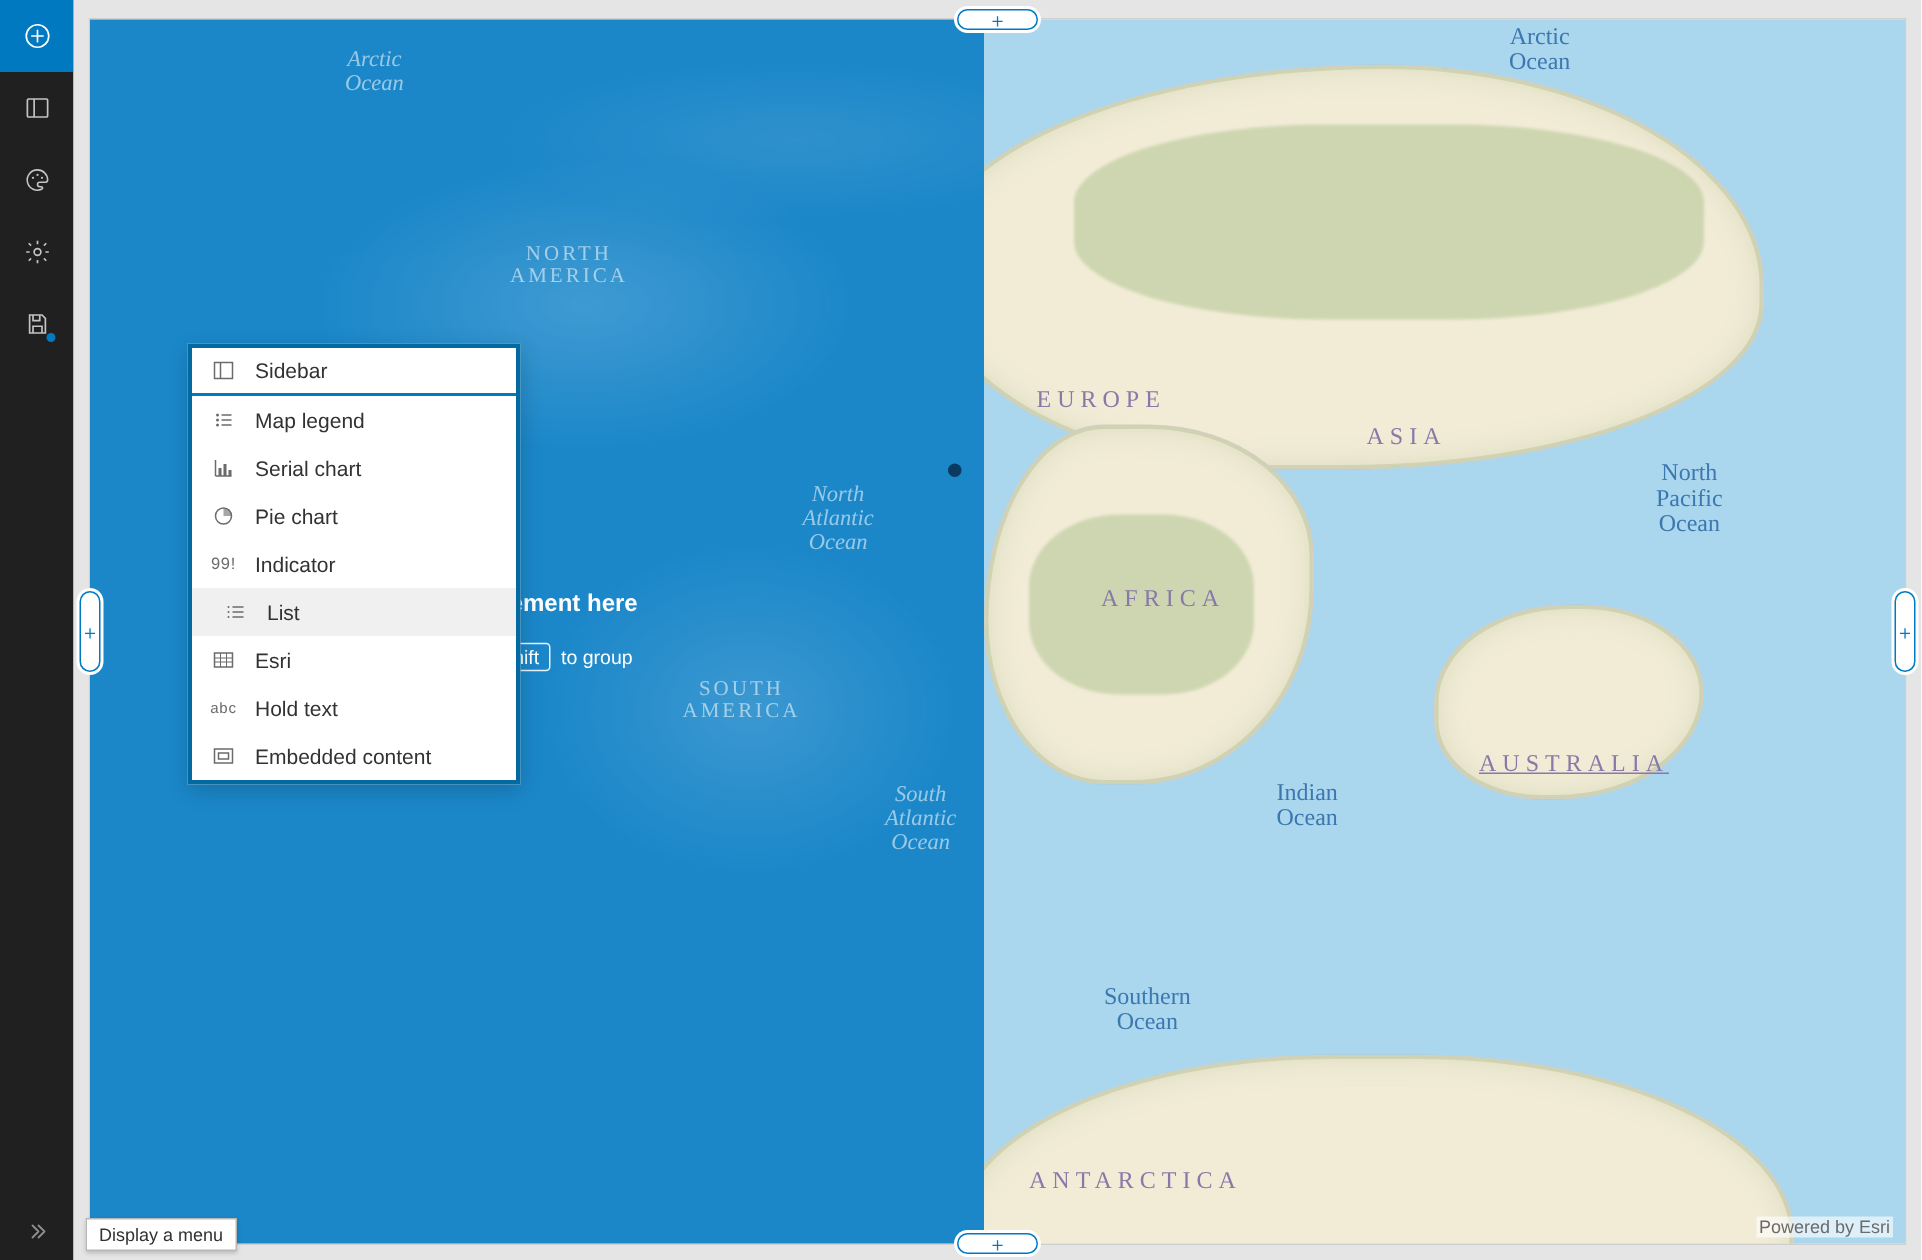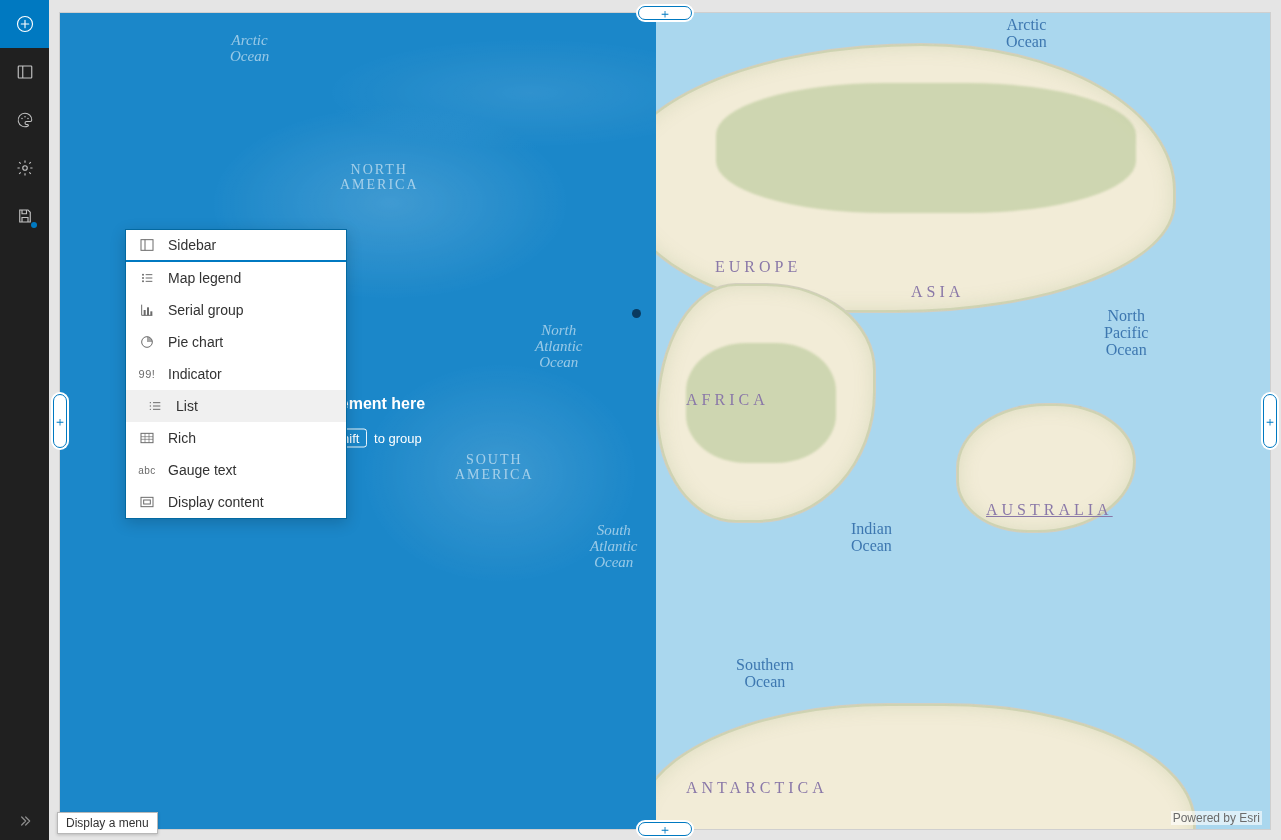--- a/index.html
+++ b/index.html
@@ -76,21 +76,21 @@
   }
   .edge-handle.h { width:54px; height:14px; }
   .edge-handle.v { width:14px; height:54px; flex-direction:column; }
   .edge-top { top:-7px; left:50%; transform:translateX(-50%); }
   .edge-bot { bottom:-7px; left:50%; transform:translateX(-50%); }
   .edge-left { left:-7px; top:50%; transform:translateY(-50%); }
   .edge-right { right:-7px; top:50%; transform:translateY(-50%); }
 
   
   .element-menu {
-    position:absolute; left:76px; top:229px; width:222px; background:#fff; border:1px solid #0369a1;
+    position:absolute; left:76px; top:229px; width:222px; background:#fff; border:3px solid #0369a1;
     box-shadow: 0 4px 14px rgba(0,0,0,0.18); z-index:50; font-size:14px; color:#323232;
   }
   .element-menu .mi {
     display:flex; align-items:center; height:32px; padding:0 12px; gap:12px; cursor:pointer;
   }
   .element-menu .mi.sel { background:#fff; border-bottom:2px solid #0079c1; }
   .element-menu .mi.hov { background:#f0f0f0;padding-left:20px; }
   .element-menu .mi .ico { width:18px; height:18px; display:flex; align-items:center; justify-content:center; color:#6b6b6b; }
   .element-menu .mi .ico svg { width:16px; height:16px; }
   .mi .txt-abc { font-size:10px; letter-spacing:0.5px; color:#6b6b6b; }
@@ -177,23 +177,23 @@
 
         <div class="land" style="left:-40px; top:30px; width:560px; height:270px; border-radius:60% 50% 55% 45% / 55% 60% 45% 55%;"></div>
         <div class="land" style="left:0px; top:270px; width:220px; height:240px; border-radius:40% 55% 60% 40% / 60% 40% 60% 50%;"></div>
         <div class="land" style="left:300px; top:390px; width:180px; height:130px; border-radius:50% 45% 55% 40%;"></div>
         <div class="land" style="left:-20px; top:690px; width:560px; height:150px; border-radius:45% 45% 10% 10% / 80% 80% 10% 10%;"></div>
 
         <div class="veg" style="left:60px; top:70px; width:420px; height:130px;"></div>
         <div class="veg" style="left:30px; top:330px; width:150px; height:120px;"></div>
 
         <span class="ocean-label" style="left:350px; top:4px;">Arctic<br>Ocean</span>
-        <span class="map-label" style="left:35px; top:245px;margin-left:24px;">EUROPE</span>
+        <span class="map-label" style="left:35px; top:245px;">EUROPE</span>
         <span class="map-label" style="left:255px; top:270px;">ASIA</span>
-        <span class="map-label" style="left:30px; top:378px;">AFRICA</span>
+        <span class="map-label" style="left:30px; top:378px;padding-left:48px;">AFRICA</span>
         <span class="map-label" style="left:330px; top:488px;text-decoration:underline;">AUSTRALIA</span>
         <span class="map-label" style="left:30px; top:766px;">ANTARCTICA</span>
         <span class="ocean-label" style="left:195px; top:508px;">Indian<br>Ocean</span>
         <span class="ocean-label" style="left:80px; top:644px;">Southern<br>Ocean</span>
         <span class="ocean-label" style="left:448px; top:295px;">North<br>Pacific<br>Ocean</span>
 
         <div class="map-attr-right">Powered by Esri</div>
       </div>
 
       <div class="edge-handle h edge-top">
@@ -235,21 +235,21 @@
       </div>
       <div class="mi">
         <span class="ico">
             <svg viewBox="0 0 24 24">
               <path d="M4 20V4M4 20h16" stroke="currentColor" stroke-width="1.5"></path>
               <rect x="7" y="12" width="3" height="8" fill="currentColor"></rect>
               <rect x="12" y="8" width="3" height="12" fill="currentColor"></rect>
               <rect x="17" y="14" width="3" height="6" fill="currentColor"></rect>
             </svg>
           </span>
-        <span>Serial group</span>
+        <span>Serial chart</span>
       </div>
       <div class="mi">
         <span class="ico">
             <svg viewBox="0 0 24 24">
               <circle cx="12" cy="12" r="8" fill="none" stroke="currentColor" stroke-width="1.5"></circle>
               <path d="M12 12V4a8 8 0 0 1 8 8h-8Z" fill="currentColor" opacity="0.6"></path>
             </svg>
           </span>
         <span>Pie chart</span>
       </div>
@@ -272,34 +272,34 @@
           </span>
         <span>List</span>
       </div>
       <div class="mi">
         <span class="ico">
             <svg viewBox="0 0 24 24">
               <rect x="3" y="5" width="18" height="14" fill="none" stroke="currentColor" stroke-width="1.5"></rect>
               <path d="M3 10h18M3 14h18M9 5v14M15 5v14" stroke="currentColor" stroke-width="1"></path>
             </svg>
           </span>
-        <span>Rich</span>
+        <span>Esri</span>
       </div>
       <div class="mi">
         <span class="ico">
             <span class="txt-abc">abc</span>
           </span>
-        <span>Gauge text</span>
+        <span>Hold text</span>
       </div>
       <div class="mi">
         <span class="ico">
             <svg viewBox="0 0 24 24">
               <rect x="3" y="5" width="18" height="14" fill="none" stroke="currentColor" stroke-width="1.5"></rect>
               <rect x="7" y="9" width="10" height="6" fill="none" stroke="currentColor" stroke-width="1.5"></rect>
             </svg>
           </span>
-        <span>Display content</span>
+        <span>Embedded content</span>
       </div>
     </div>
 
     <div class="tooltip">Display a menu</div>
   </div>
 </div>
 
 </body></html>

